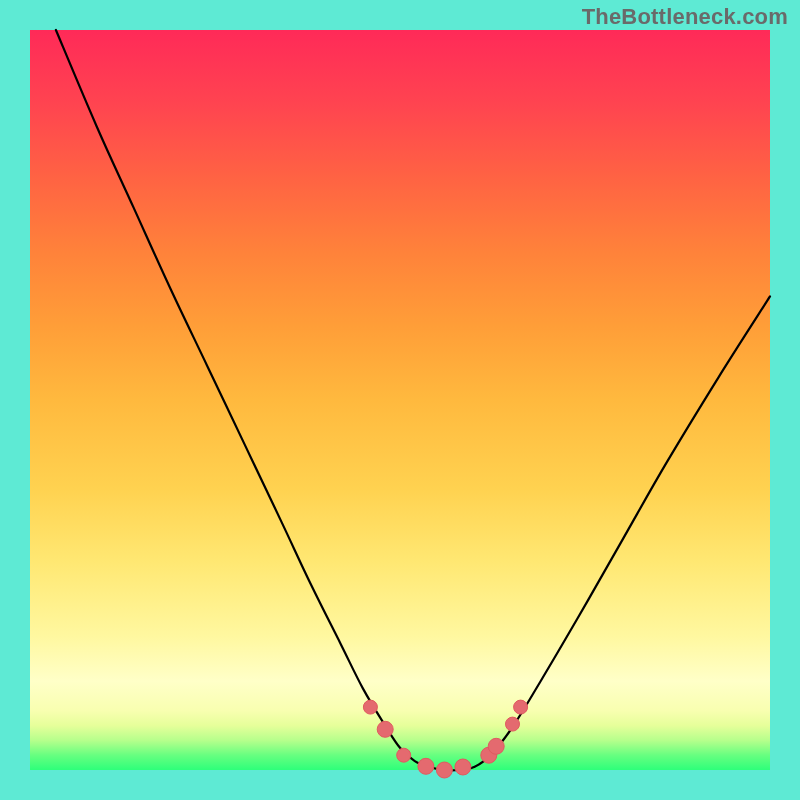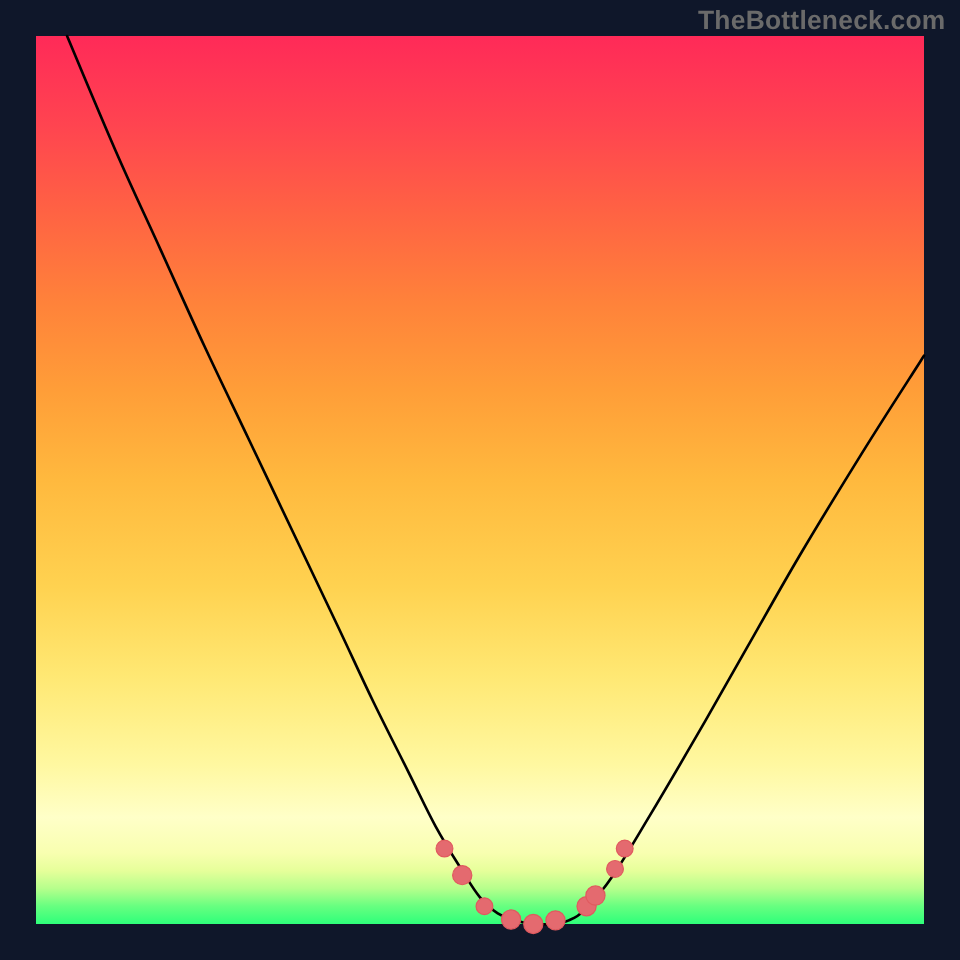--- a/index.html
+++ b/index.html
@@ -7,21 +7,21 @@
     padding: 0;
     width: 800px;
     height: 800px;
     background: #000;
     overflow: hidden;
   }
   .frame {
     position: absolute;
     left: 0; top: 0;
     width: 800px; height: 800px;
-    background: #0f172a;
+    background: #5eead4;
   }
   .plot-area {
     position: absolute;
     left: 30px;
     top: 30px;
     width: 740px;
     height: 740px;
     
     background: linear-gradient(to top,
       #2eff7a 0%,

